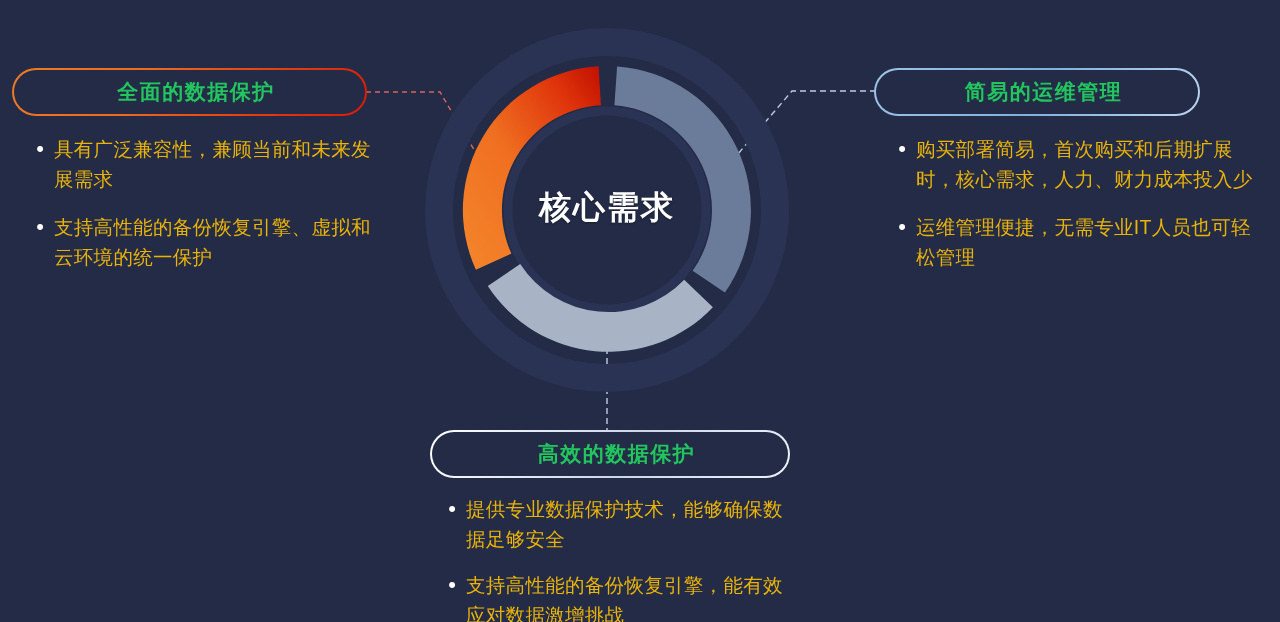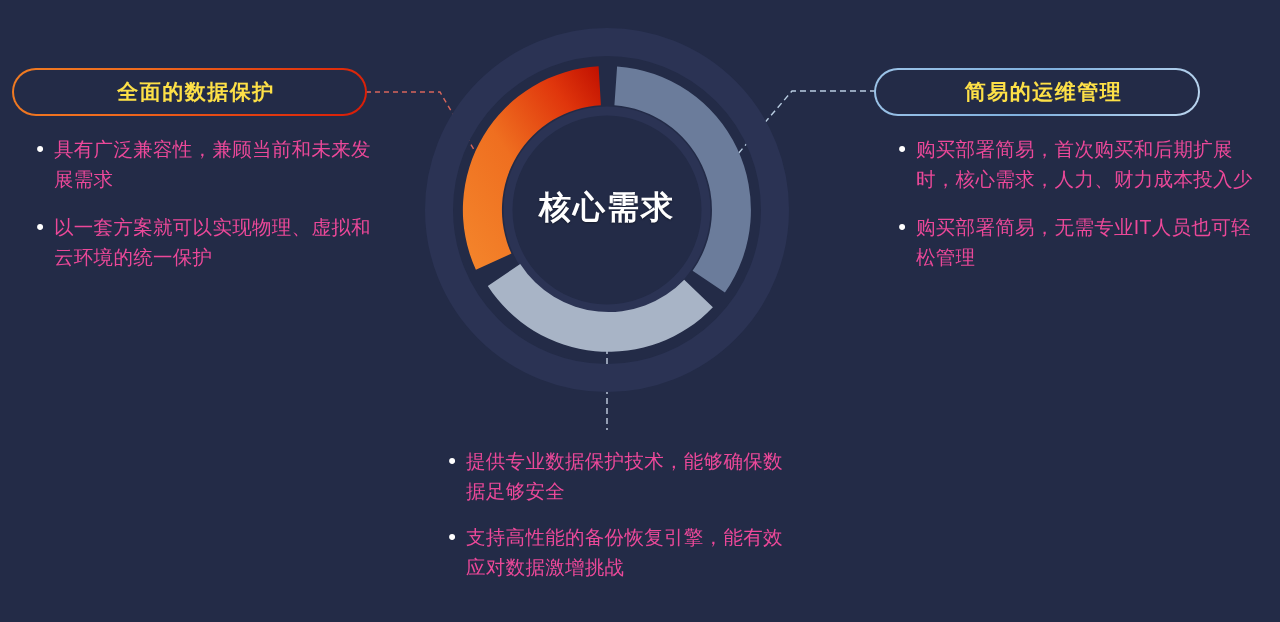--- a/index.html
+++ b/index.html
@@ -76,21 +76,21 @@
     border-radius: 24px;
     background: #232b47;
     display: flex;
     align-items: center;
     justify-content: center;
   }
   .pill-title {
     font-size: 21px;
     font-weight: bold;
     letter-spacing: 1.5px;
-    color: #fde047;
+    color: #22c55e;
     white-space: nowrap;
     margin-left: 13px;
   }
   .pill-orange { background: linear-gradient(125deg, #f07c22 0%, #ef6a1e 35%, #d81a06 100%); }
   .pill-blue   { background: linear-gradient(120deg, #9dc4e8 0%, #7fb0de 50%, #bcd6ef 100%); }
   .pill-white  { background: linear-gradient(120deg, #ffffff 0%, #c9d6e8 55%, #eef3fa 100%); }
 
   .bullets {
     margin: 0;
     padding: 0;
@@ -105,21 +105,21 @@
     flex: 0 0 auto;
     width: 28px;
     text-align: center;
     font-size: 22px;
     line-height: 30px;
     color: #ffffff;
   }
   .bullet-text {
     font-size: 19.5px;
     line-height: 30px;
-    color: #ec4899;
+    color: #eab308;
     letter-spacing: .3px;
   }
 
   
   #callout-left  { left: 12px;  top: 68px;  width: 370px; }
   #callout-left .pill { width: 355px; }
   #callout-left .bullets { margin-left: 14px; width: 356px; }
 
   
   #callout-right { left: 874px; top: 68px;  width: 392px; }
@@ -182,44 +182,49 @@
         <span class="pill-title">全面的数据保护</span>
       </div>
     </div>
     <ul class="bullets">
       <li class="bullet">
         <span class="bullet-dot">•</span>
         <span class="bullet-text">具有广泛兼容性，兼顾当前和未来发展需求</span>
       </li>
       <li class="bullet">
         <span class="bullet-dot">•</span>
-        <span class="bullet-text">以一套方案就可以实现物理、虚拟和云环境的统一保护</span>
+        <span class="bullet-text">支持高性能的备份恢复引擎、虚拟和云环境的统一保护</span>
       </li>
     </ul>
   </div>
 
   <div class="callout" id="callout-right">
     <div class="pill pill-blue">
       <div class="pill-inner">
         <span class="pill-title">简易的运维管理</span>
       </div>
     </div>
     <ul class="bullets">
       <li class="bullet">
         <span class="bullet-dot">•</span>
         <span class="bullet-text">购买部署简易，首次购买和后期扩展时，核心需求，人力、财力成本投入少</span>
       </li>
       <li class="bullet">
         <span class="bullet-dot">•</span>
-        <span class="bullet-text">购买部署简易，无需专业IT人员也可轻松管理</span>
+        <span class="bullet-text">运维管理便捷，无需专业IT人员也可轻松管理</span>
       </li>
     </ul>
   </div>
 
   <div class="callout" id="callout-bottom">
+    <div class="pill pill-white">
+      <div class="pill-inner">
+        <span class="pill-title">高效的数据保护</span>
+      </div>
+    </div>
     <ul class="bullets">
       <li class="bullet">
         <span class="bullet-dot">•</span>
         <span class="bullet-text">提供专业数据保护技术，能够确保数据足够安全</span>
       </li>
       <li class="bullet">
         <span class="bullet-dot">•</span>
         <span class="bullet-text">支持高性能的备份恢复引擎，能有效应对数据激增挑战</span>
       </li>
     </ul>

